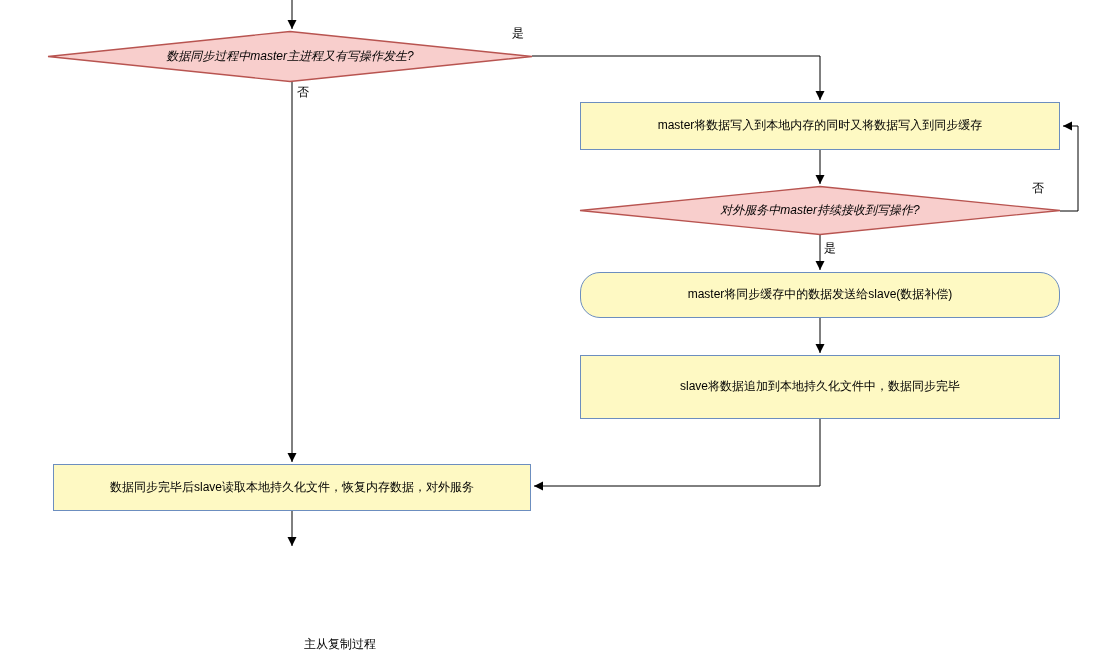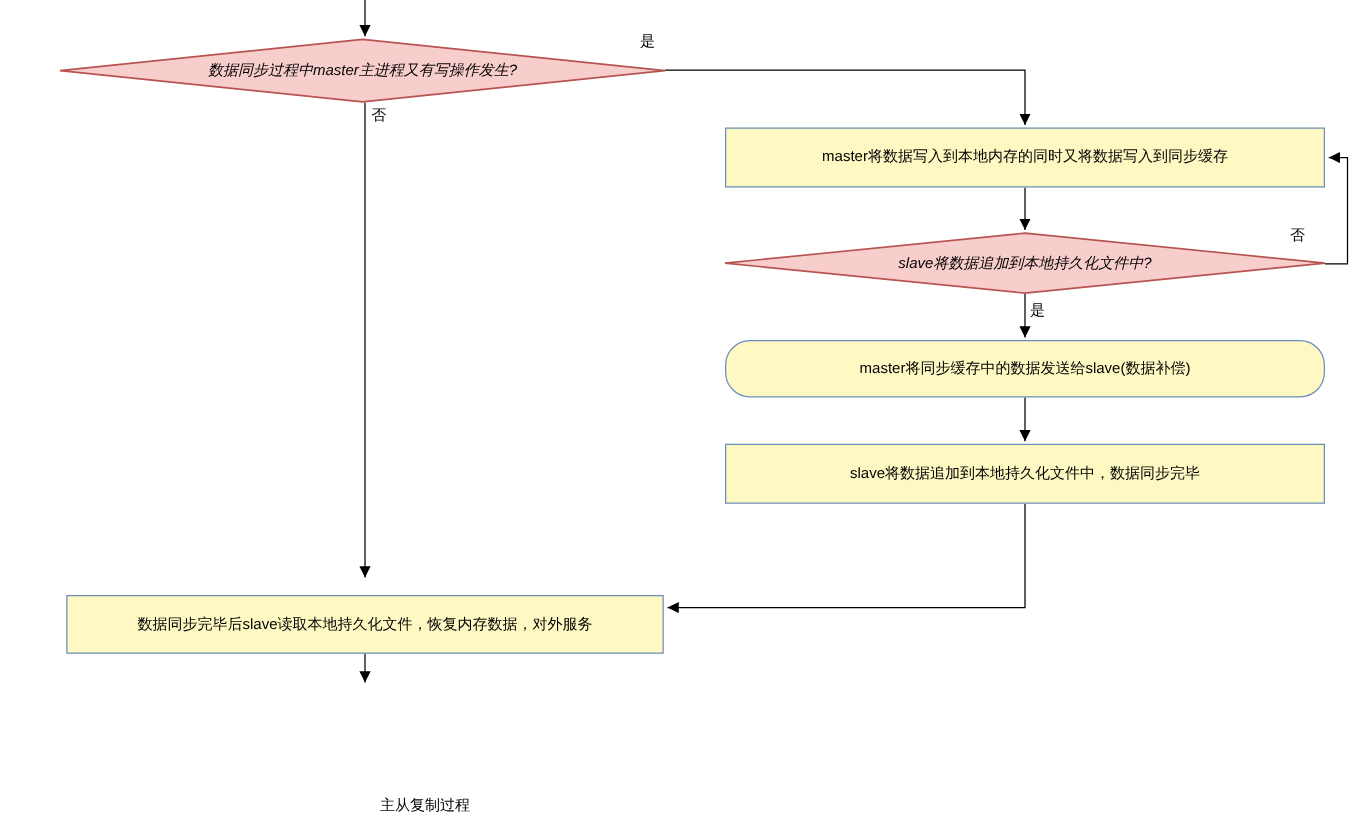--- a/index.html
+++ b/index.html
@@ -71,26 +71,26 @@
     <path d="M 820 235 L 820 270" fill="none" stroke="#000000" stroke-width="1" marker-end="url(#arrow)"></path>
     <path d="M 820 318 L 820 353" fill="none" stroke="#000000" stroke-width="1" marker-end="url(#arrow)"></path>
     <path d="M 820 403 L 820 486 L 534 486" fill="none" stroke="#000000" stroke-width="1" marker-end="url(#arrow)"></path>
     <path d="M 292 511 L 292 546" fill="none" stroke="#000000" stroke-width="1" marker-end="url(#arrow)"></path>
 
     <polygon points="290,31.5 532,56.5 290,81.5 48,56.5" fill="#f8cecc" stroke="#b85450" stroke-width="1.3"></polygon>
     <polygon points="820,186.5 1060,210.5 820,234.5 580,210.5" fill="#f8cecc" stroke="#b85450" stroke-width="1.3"></polygon>
   </svg>
 
   <div class="node decision-label" style="left:48px; top:31px; width:484px; height:51px;">数据同步过程中master主进程又有写操作发生?</div>
-  <div class="node decision-label" style="left:580px; top:186px; width:480px; height:49px;">slave将数据追加到本地持久化文件中?</div>
+  <div class="node decision-label" style="left:580px; top:186px; width:480px; height:49px;">对外服务中master持续接收到写操作?</div>
 
   <div class="node process" style="left:580px; top:102px; width:480px; height:48px;">master将数据写入到本地内存的同时又将数据写入到同步缓存</div>
   <div class="node process" style="left:580px; top:272px; width:480px; height:46px;border-radius:20px;">master将同步缓存中的数据发送给slave(数据补偿)</div>
-  <div class="node process" style="left:580px; top:355px; width:480px; height:48px;">slave将数据追加到本地持久化文件中，数据同步完毕</div>
-  <div class="node process" style="left:53px; top:464px; width:478px; height:47px;margin-top:12px;">数据同步完毕后slave读取本地持久化文件，恢复内存数据，对外服务</div>
+  <div class="node process" style="left:580px; top:355px; width:480px; height:64px;">slave将数据追加到本地持久化文件中，数据同步完毕</div>
+  <div class="node process" style="left:53px; top:464px; width:478px; height:47px;">数据同步完毕后slave读取本地持久化文件，恢复内存数据，对外服务</div>
 
   <div class="edge-label" style="left:512px; top:25px;">是</div>
   <div class="edge-label" style="left:297px; top:84px;">否</div>
   <div class="edge-label" style="left:1032px; top:180px;">否</div>
   <div class="edge-label" style="left:824px; top:240px;">是</div>
 
   <div class="caption" style="left:280px; top:636px; width:120px;">主从复制过程</div>
 
 </div>
 

